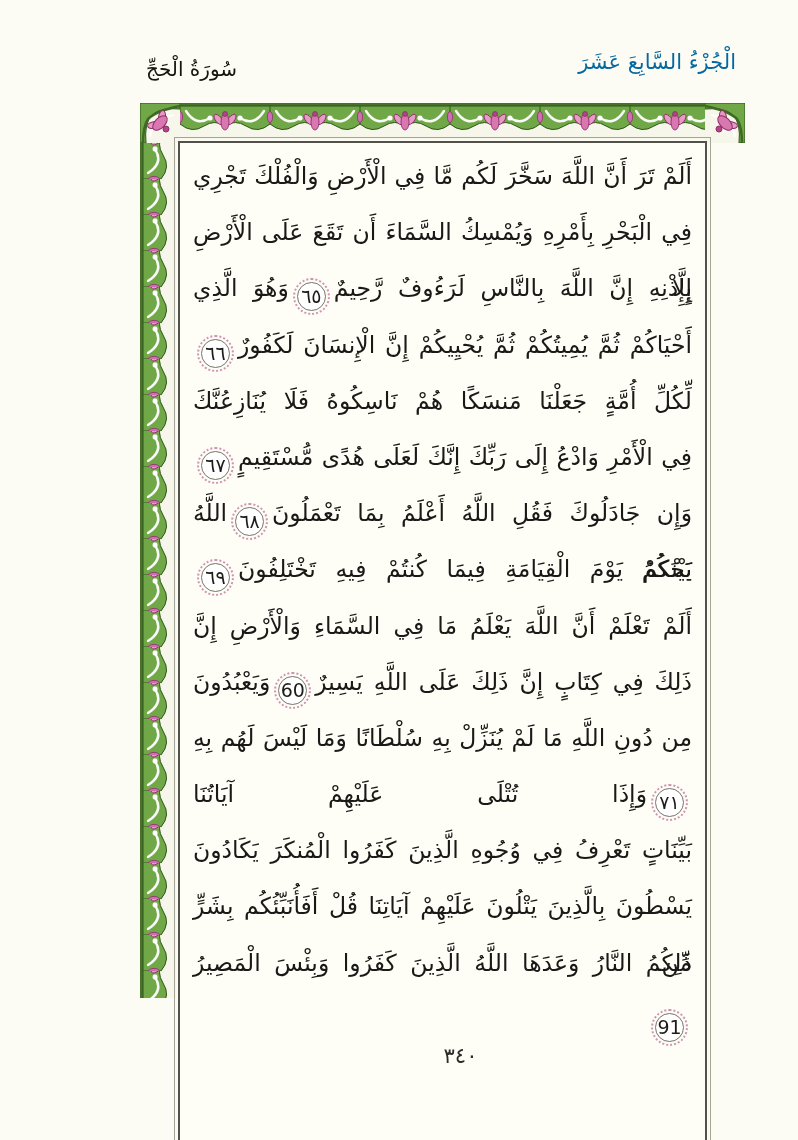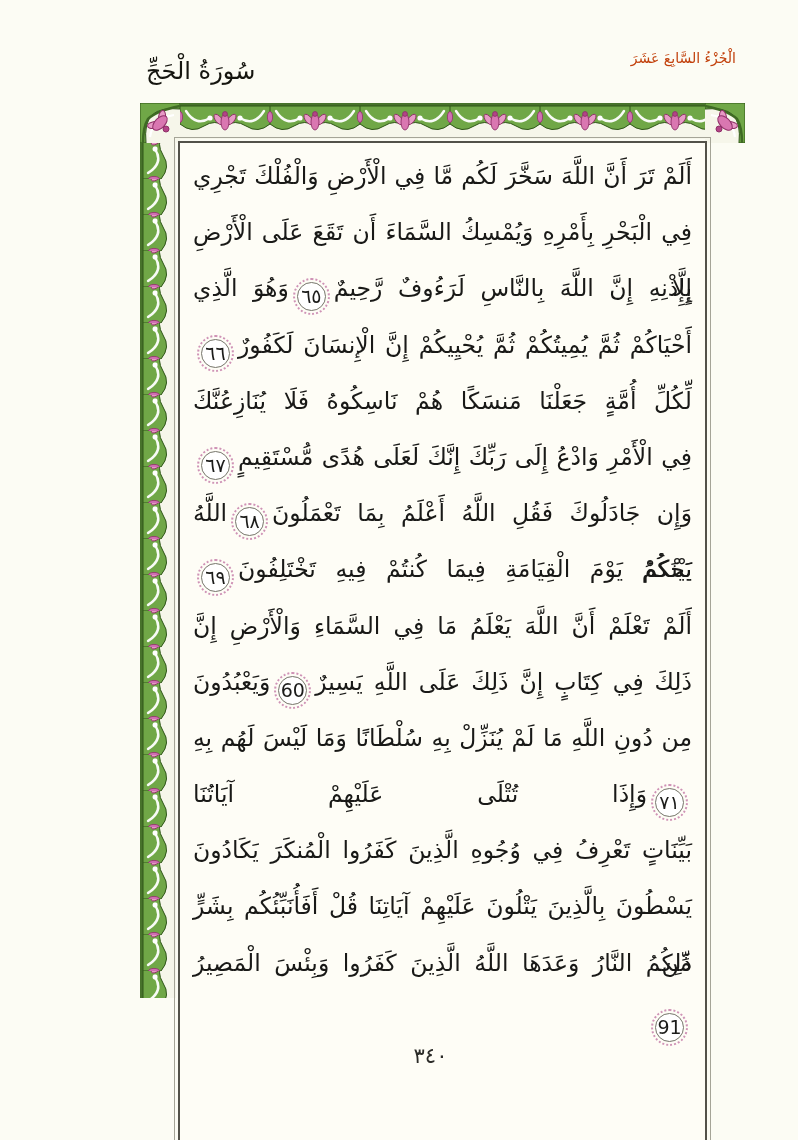--- a/index.html
+++ b/index.html
@@ -9,25 +9,25 @@
     background: #fcfcf4;
     font-family: "DejaVu Sans", sans-serif;
     color: #191917;
     direction: rtl;
     overflow: hidden;
   }
 
   
   .hdr-right {
     position: absolute; top: 50px; right: 62px;
-    font-size: 14px; letter-spacing: 0.5px; color: #c2410c;
+    font-size: 21px; letter-spacing: 0.5px; color: #0369a1;
   }
   .hdr-left {
     position: absolute; top: 57px; left: 146px;
-    font-size: 24px; color: #15150f;
+    font-size: 20px; color: #15150f;
   }
 
   
   .frame { position: absolute; left: 140px; top: 103px; width: 605px; height: 1111px; }
   .band { position: absolute; display: block; }
   .band-top    { left: 40px;  top: 0;       width: 525px; height: 36px; }
   .band-bottom { left: 40px;  bottom: 0;    width: 525px; height: 36px; }
   .band-left   { left: 0;     top: 40px;    width: 36px;  height: 855px; }
   .band-right  { right: 0;    top: 40px;    width: 36px;  height: 855px; }
   .corner { position: absolute; width: 40px; height: 40px; }
@@ -63,21 +63,21 @@
     position: relative; vertical-align: -7px; margin: 0 8px;
   }
   .ayah::before {
     content: ""; position: absolute; inset: -5px;
     border: 2px dotted #cf93b6; border-radius: 50%;
   }
   .ayah-num { font-size: 19px; line-height: 1; color: #1c1c1a; }
 
   
   .page-number {
-    position: absolute; top: 1044px; left: 128px; width: 605px;
+    position: absolute; top: 1044px; left: 158px; width: 605px;
     text-align: center; font-size: 21px; color: #2b2b28;
   }
 </style>
 </head>
 <body>
 
 <svg width="0" height="0" style="position:absolute" aria-hidden="true">
   <defs>
     <g id="tile">
       <rect width="90" height="36" fill="#f6f6ea"></rect>

